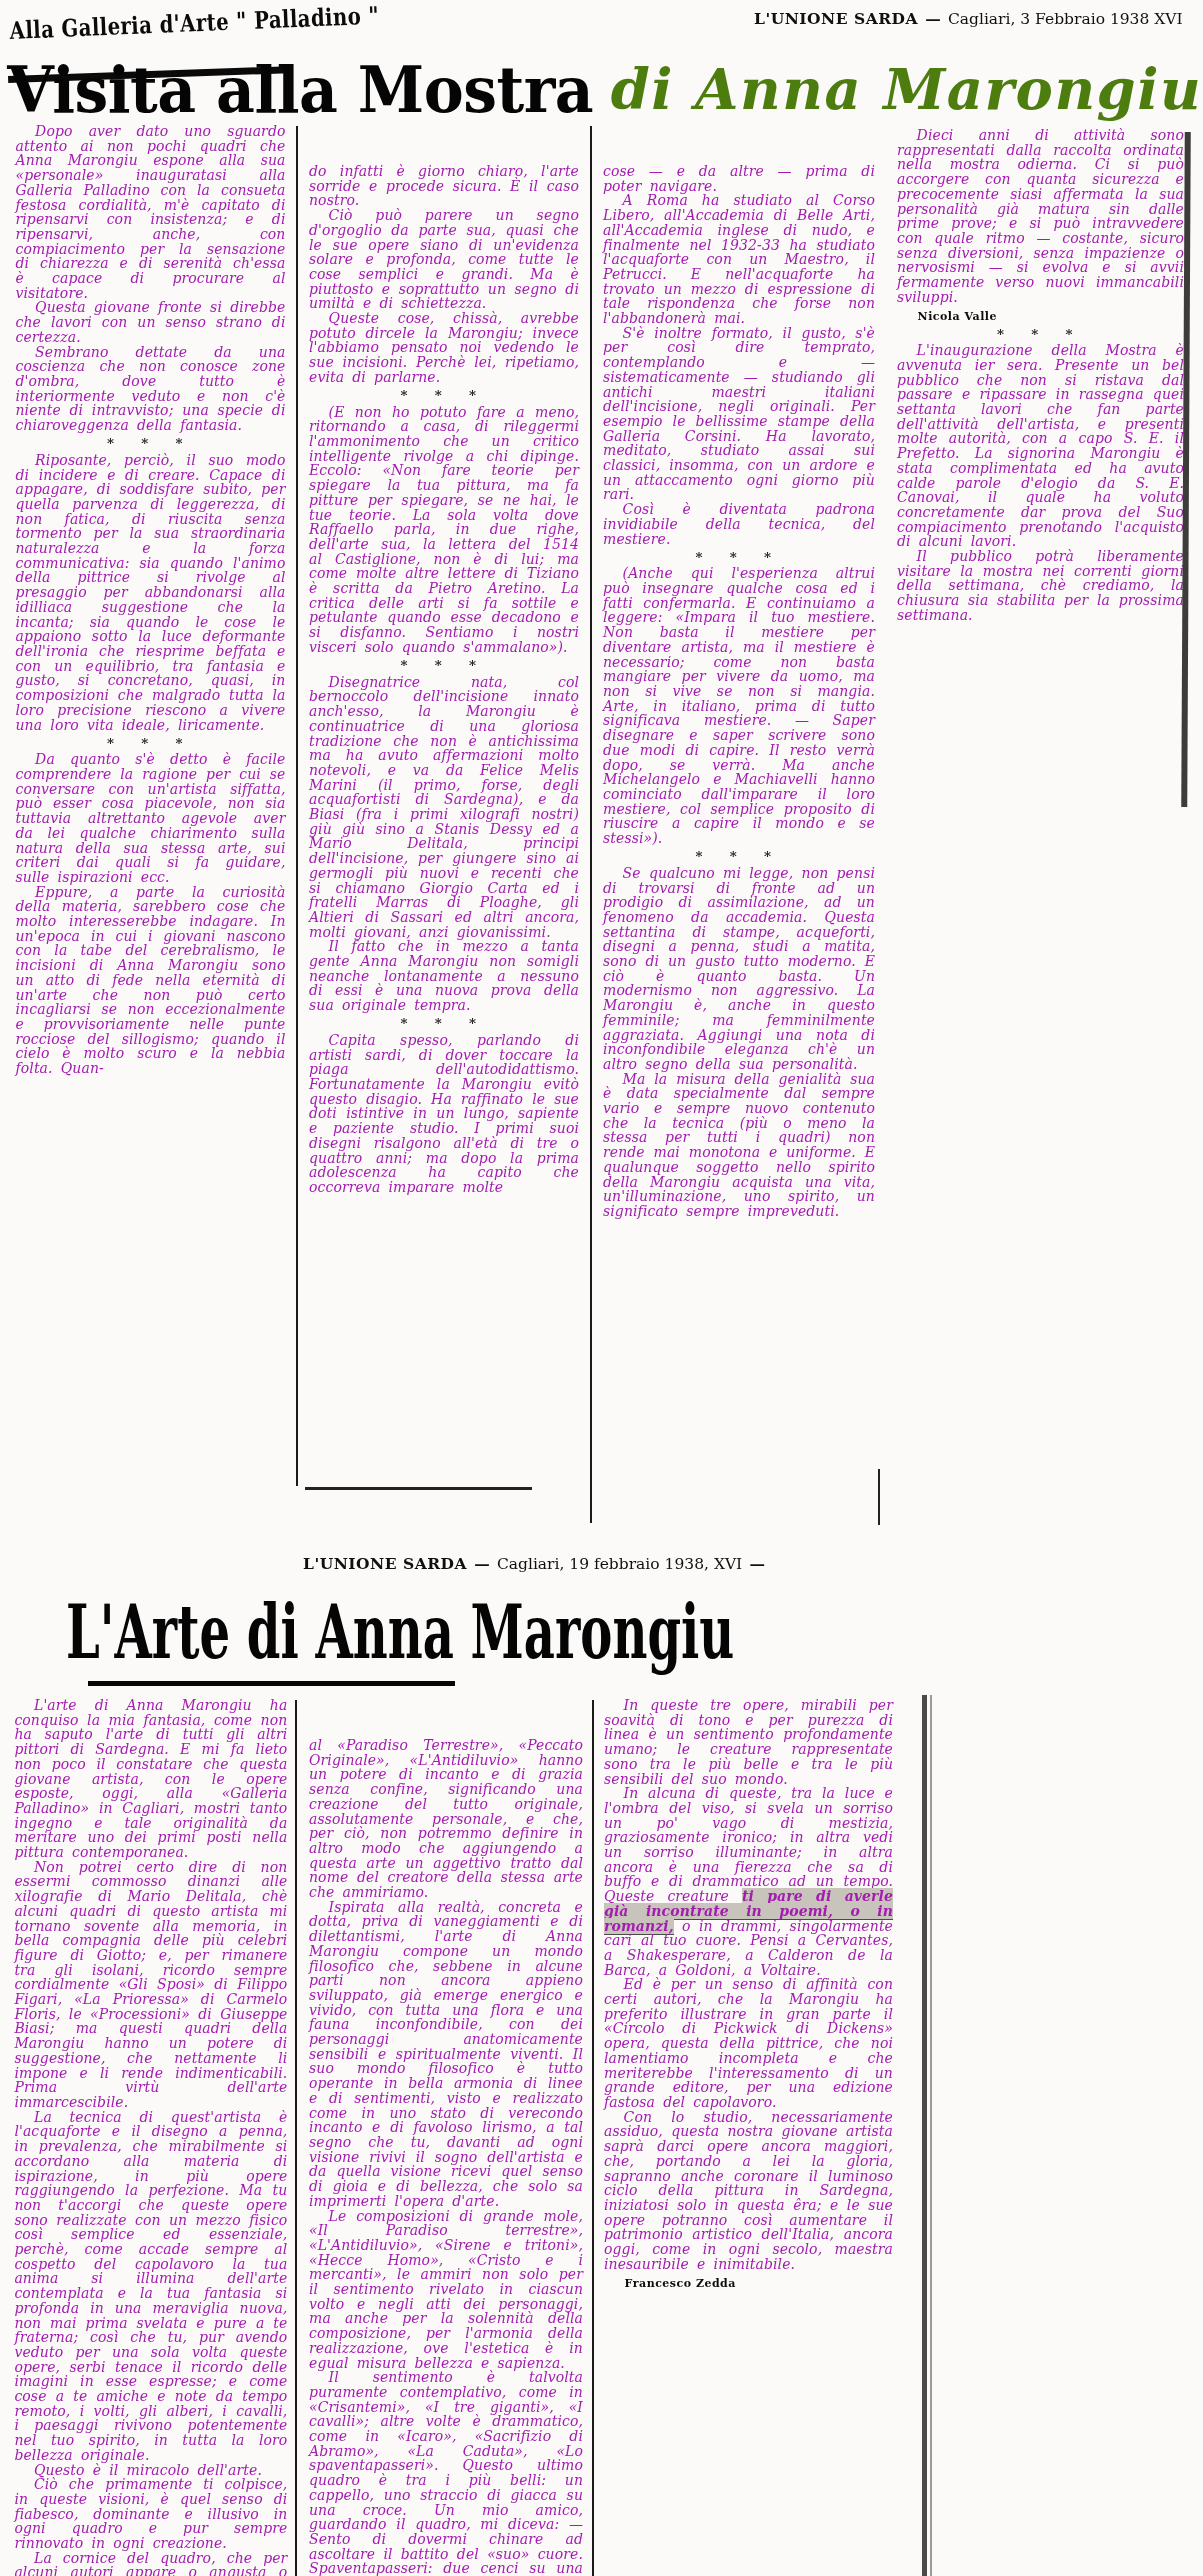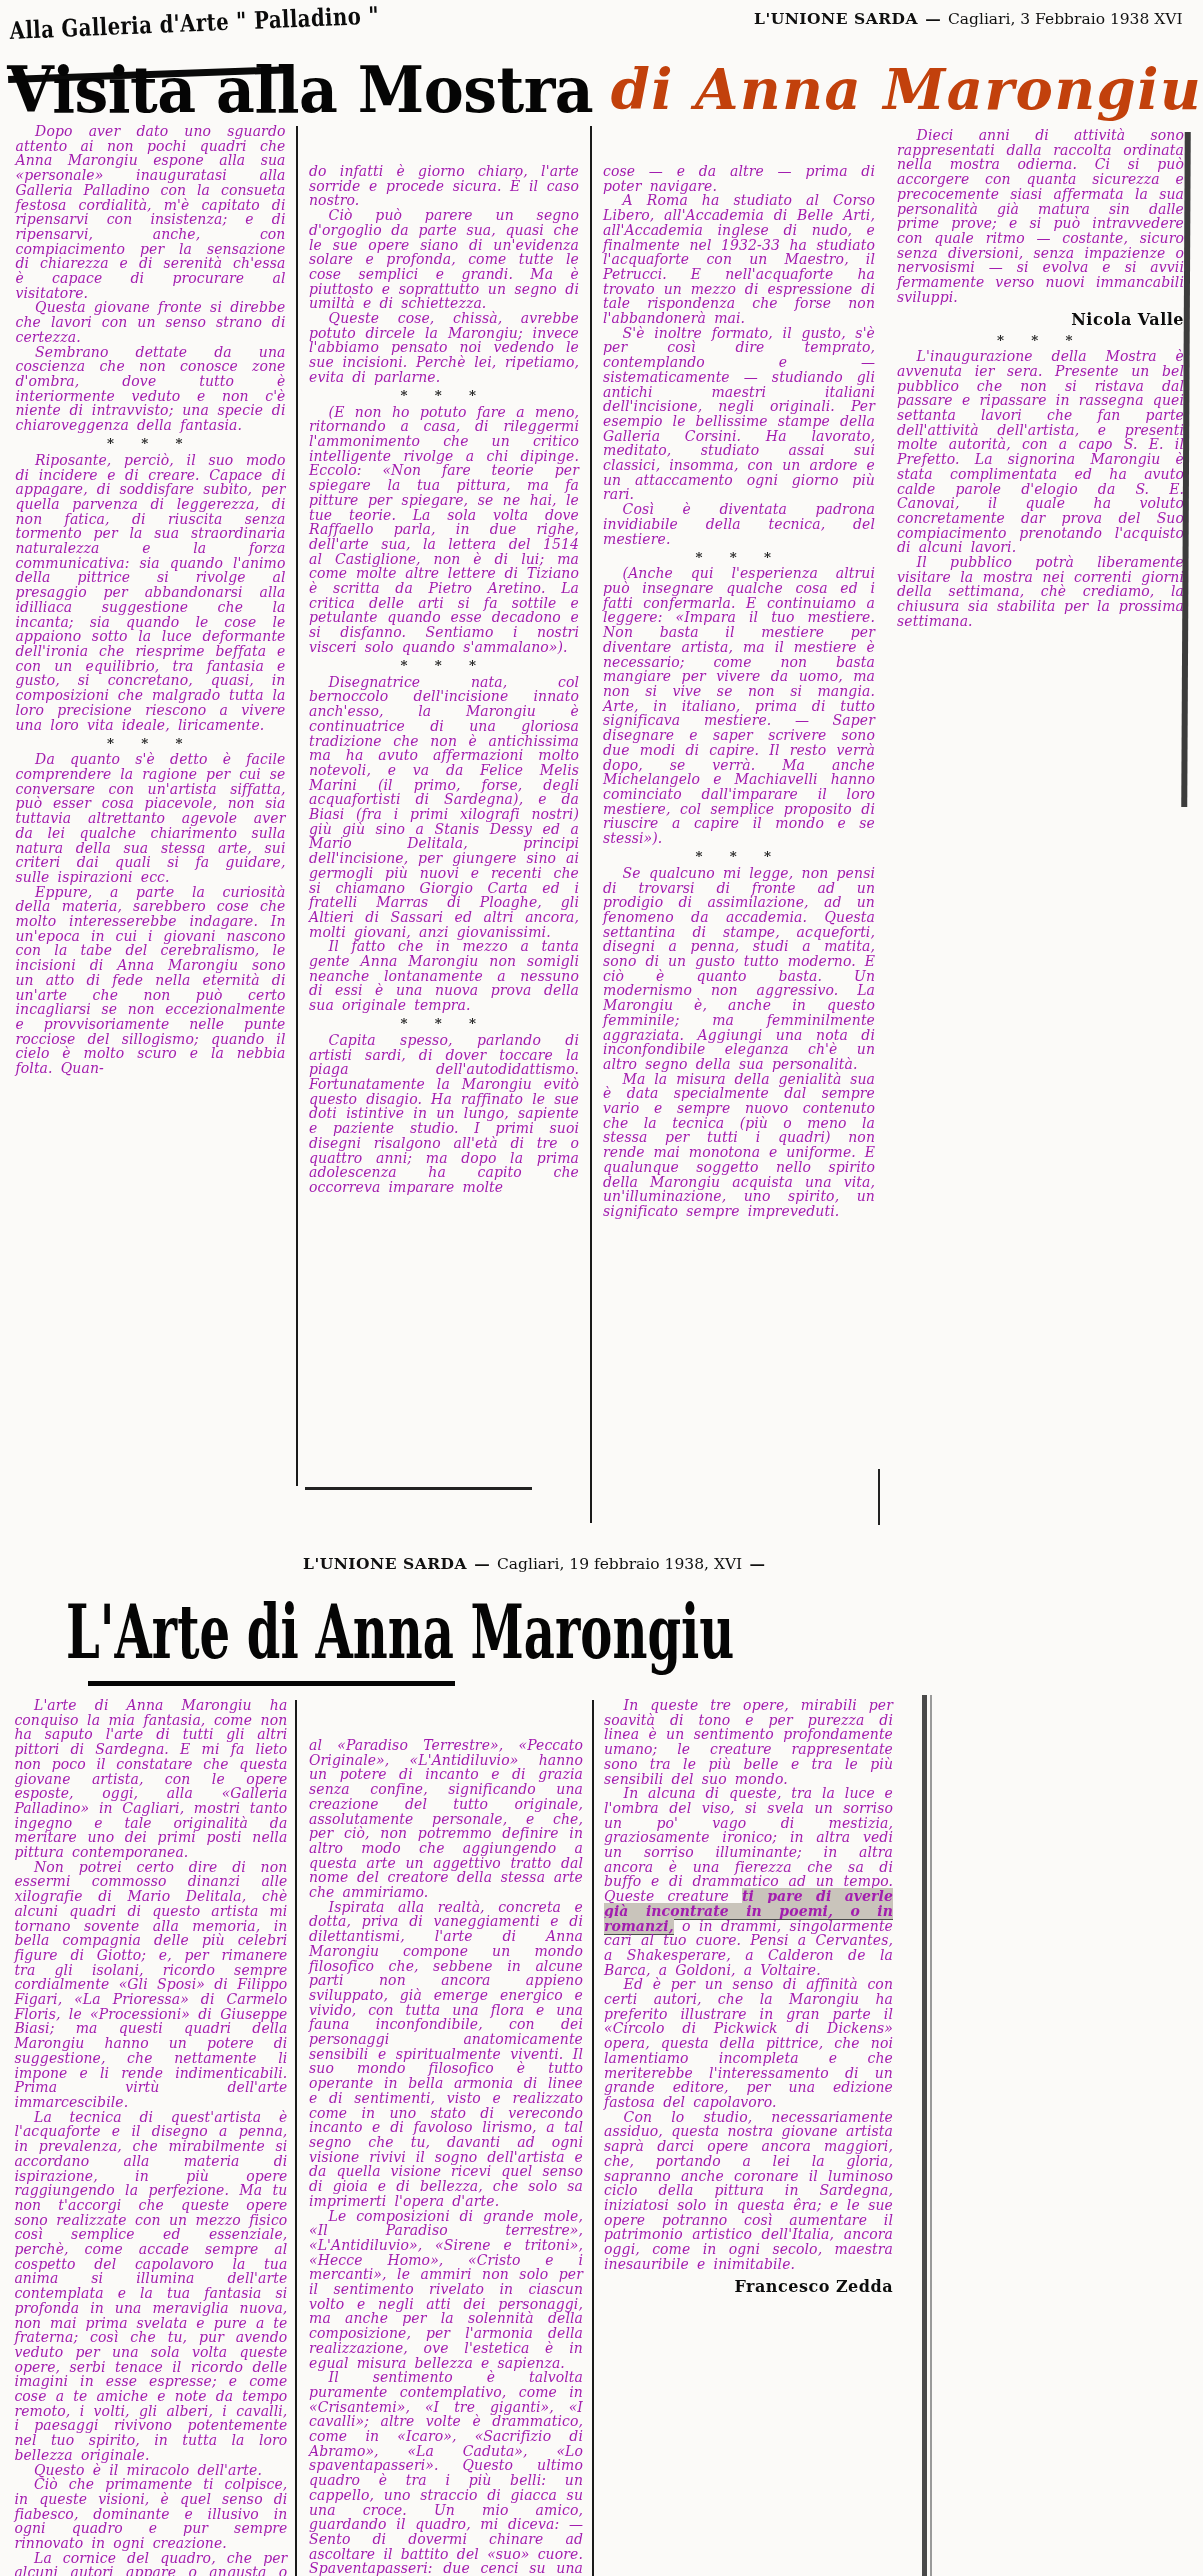--- a/index.html
+++ b/index.html
@@ -30,21 +30,21 @@
   .masthead .mdash{font-weight:bold;padding:0 7.2px;}
   .masthead1{left:706px;top:9.3px;margin-left:48px;}
   .masthead2{left:303px;top:1554px;}
   
   .headline1{left:7.2px;top:53px;white-space:nowrap;}
   .headline1 .main{
     font-size:60px;font-weight:bold;letter-spacing:-0.5px;color:#050505;
     display:inline-block;transform:scaleY(1.06);transform-origin:left top;
   }
   .headline1 .sub{
-    font-size:56px;font-weight:bold;font-style:italic;color:#c2410c;
+    font-size:56px;font-weight:bold;font-style:italic;color:#4d7c0f;
     display:inline-block;margin-left:17.5px;letter-spacing:1.5px;transform:scaleY(1.0);
   }
   .headline2{
     left:66px;top:1588px;white-space:nowrap;
     font-size:65px;font-weight:bold;color:#050505;
     transform:scale(0.74,1.15);transform-origin:left top;
   }
   .headline2-rule{left:88px;top:1681px;width:367px;height:5.2px;background:#050505;}
   
   .col p.para{
@@ -55,21 +55,21 @@
     text-indent:19.6px;
     word-spacing:3.6px;letter-spacing:0.1px;
     color:#a21caf;
   }
   .col p.para.cont{text-indent:0;margin-top:40px;}
   .col .sep{
     font-size:13.4px;font-weight:bold;text-align:center;
     letter-spacing:11.3px;margin:2.6px 0 1.5px 0;color:#1d1d1d;font-style:normal;
   }
   .col .sig{
-    font-size:16px;font-weight:bold;text-align:right;
+    font-size:11px;font-weight:bold;text-align:left;
     margin:5.2px 0 3.1px 20.6px;color:#0c0c0c;font-style:normal;letter-spacing:0.5px;
   }
   .hl{background:#c9c4bb;box-shadow:0 1px 0 #4a4a4a;font-weight:bold;}
   .a1c1{left:15.5px;top:124px;width:270px;}
   .a1c2{left:309px;top:124px;width:270px;}
   .a1c3{left:603px;top:124px;width:272px;}
   .a1c4{left:897px;top:128px;width:287px;}
   .a2c1{left:14.4px;top:1698px;width:273px;}
   .a2c2{left:309px;top:1698px;width:274px;}
   .a2c3{left:604px;top:1698px;width:289px;}

